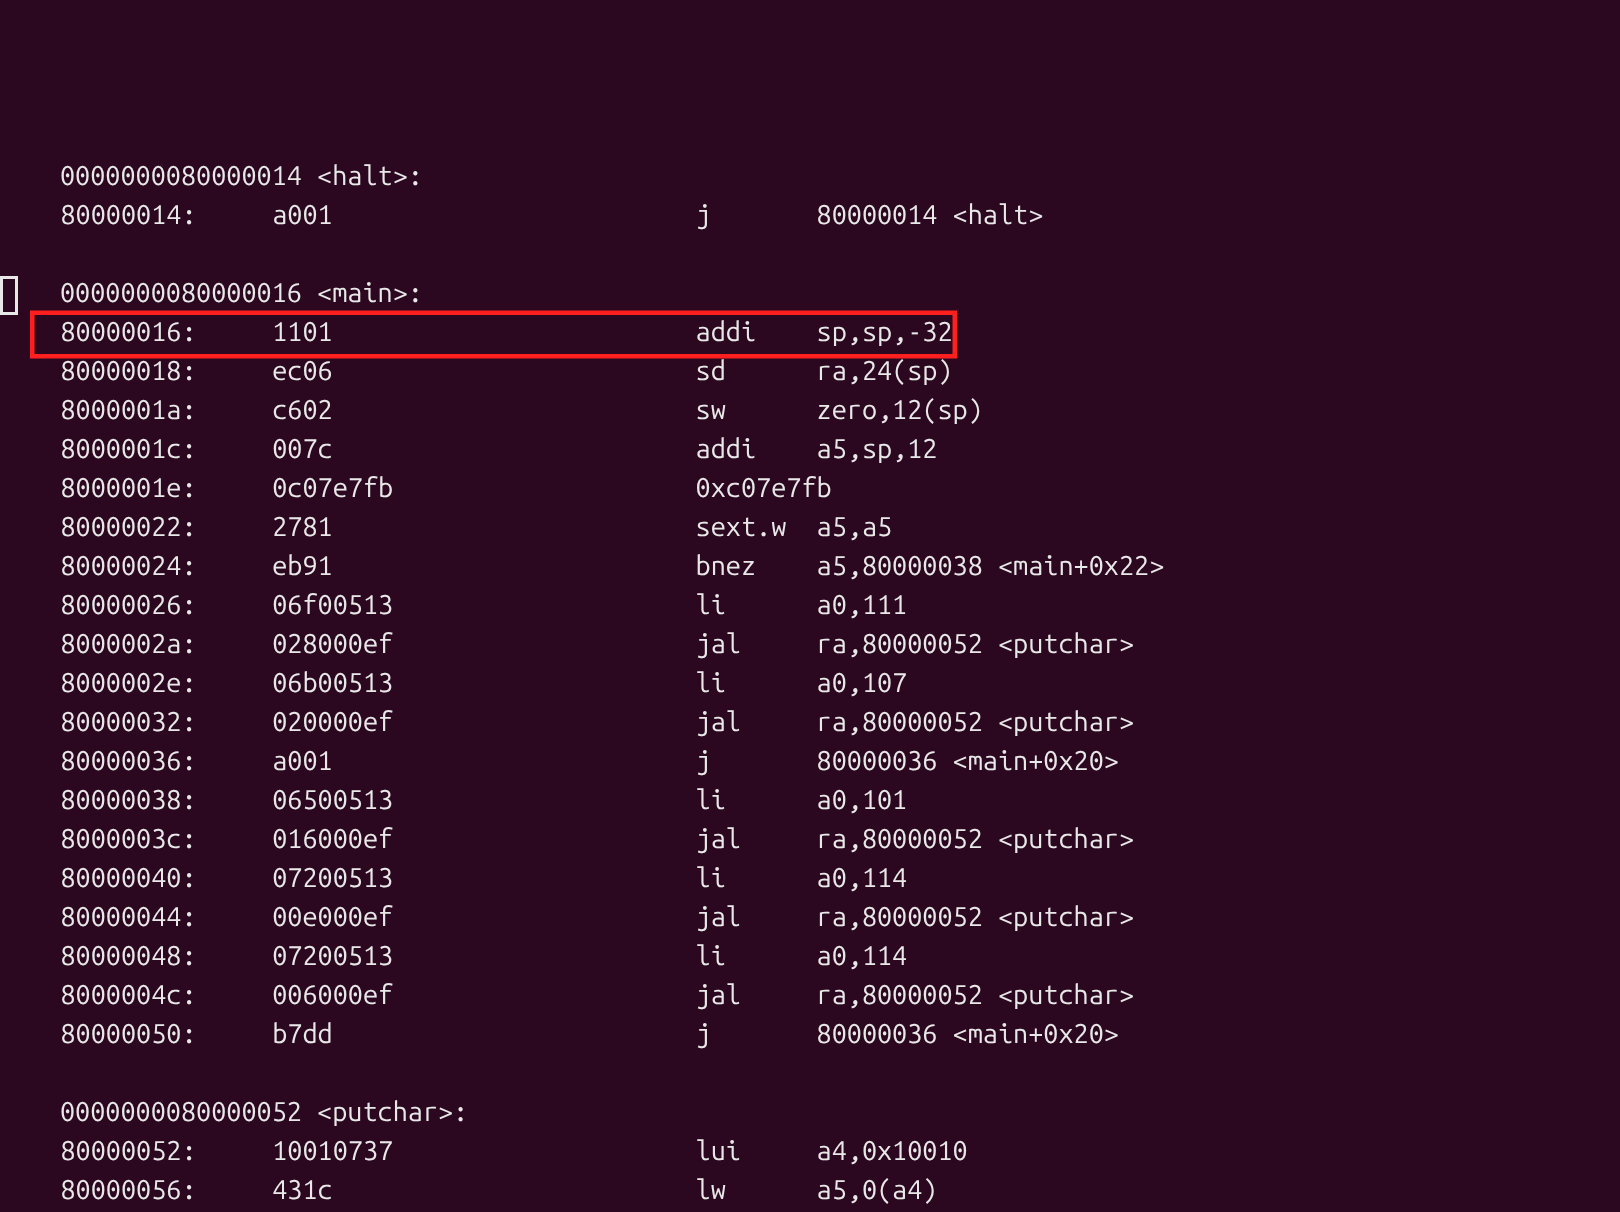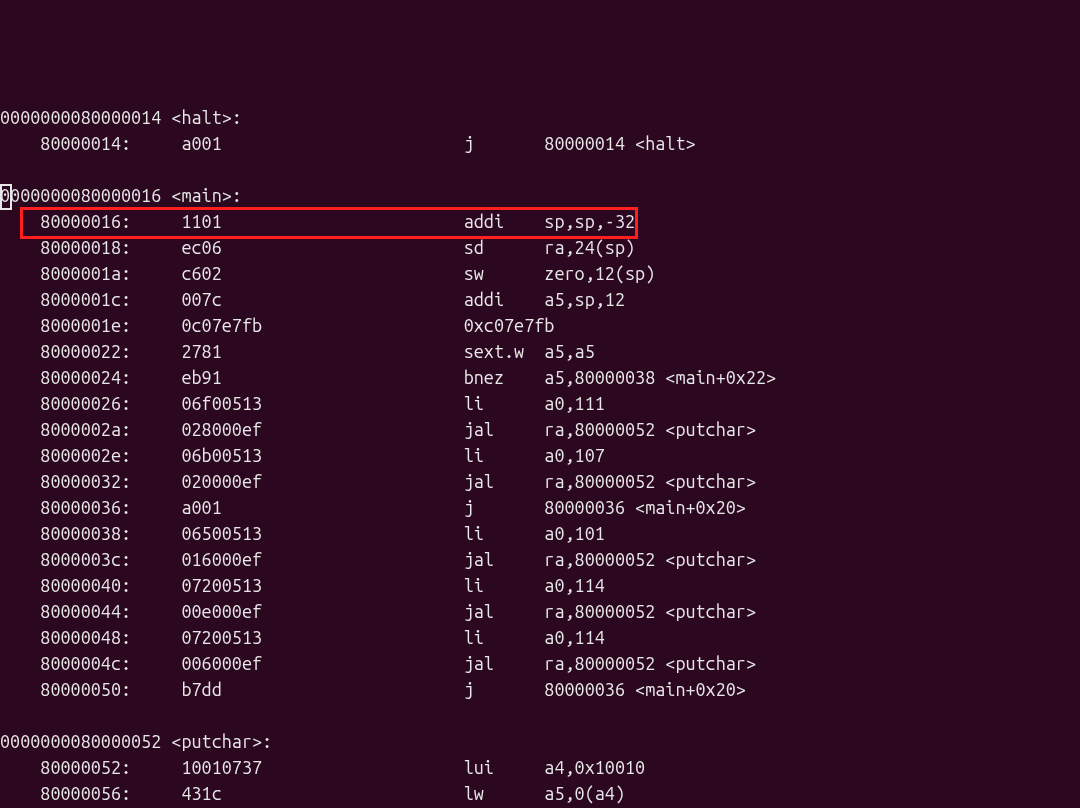--- a/index.html
+++ b/index.html
@@ -18,20 +18,21 @@
       width: 1080px;
       height: 808px;
       overflow: hidden;
       position: relative;
     }
     .disasm-line {
       display: block;
     }
     .section-header {
       color: #e8e8e8;
+      margin-left: 40px;
     }
     .highlight-box {
       position: absolute;
       border: 3px solid #ff1f1f;
       pointer-events: none;
       z-index: 10;
     }
     .cursor-box {
       position: absolute;
       width: 12px;

